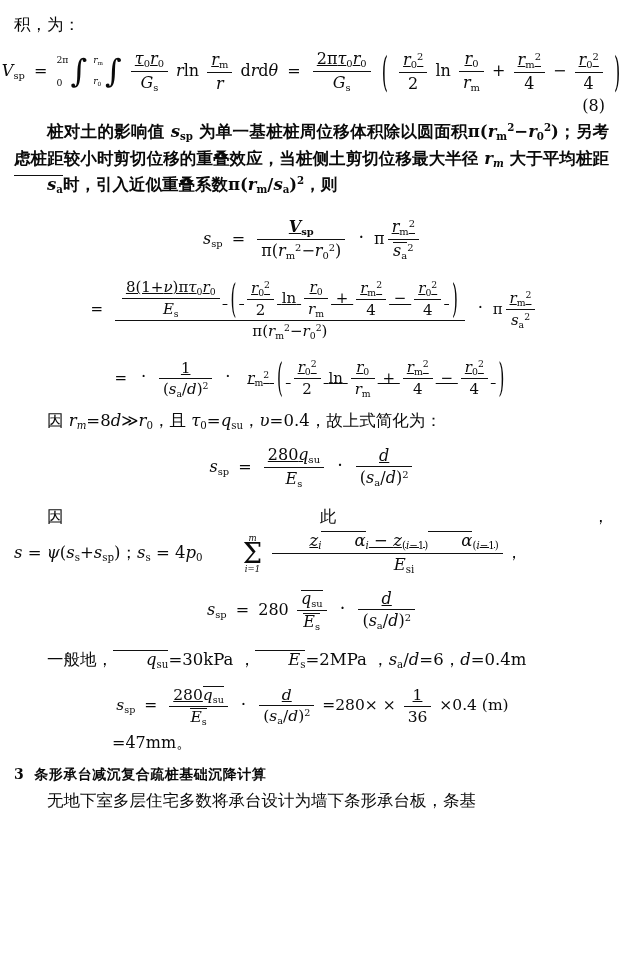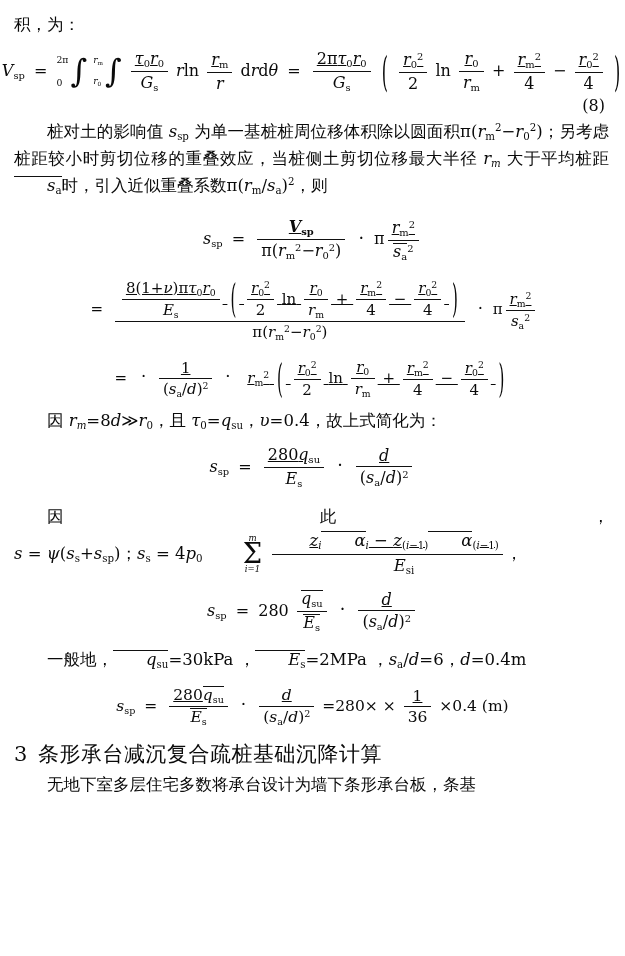--- a/index.html
+++ b/index.html
@@ -34,22 +34,22 @@
     text-align: center;
     font-size: 16px;
   }
   .eq-num {
     text-align: right;
     margin-right: 20px;
     font-size: 16px;
   }
   .heading {
     margin: 10px 14px 2px 14px;
-    font-size: 21px;
-    font-weight: normal;
+    font-size: 14px;
+    font-weight: bold;
     letter-spacing: 0.5px;
   }
   .heading .hnum { margin-right: 10px; }
 
   
   .m { font-family: "DejaVu Serif", serif; font-style: italic; }
   .mr { font-style: normal; }
   .sub { font-size: 0.62em; vertical-align: -0.32em; font-style: normal; }
   .subi { font-size: 0.62em; vertical-align: -0.32em; font-style: italic; }
   .sup { font-size: 0.62em; vertical-align: 0.55em; font-style: normal; }
@@ -128,21 +128,21 @@
       +
       <span class="frac"><span class="num"><span class="m">r</span><span class="sub">m</span><span class="sup">2</span></span><span class="den">4</span></span>
       −
       <span class="frac"><span class="num"><span class="m">r</span><span class="sub">0</span><span class="sup">2</span></span><span class="den">4</span></span>
       <span class="bigparen">)</span>
     </span>
   </div>
 
   <div class="eq-num">(8)</div>
 
-  <div class="para indent" style="margin-top:4px;">
+  <div class="para indent" style="margin-top:4px;font-weight:bold;">
     <span>桩对土的影响值 </span><span class="m">s</span><span class="sub">sp</span><span> 为单一基桩桩周位移体积除以圆面积</span><span class="nowrap">π(<span class="m">r</span><span class="sub">m</span><span class="sup">2</span>−<span class="m">r</span><span class="sub">0</span><span class="sup">2</span>)</span><span>；另考虑桩距较小时剪切位移的重叠效应，当桩侧土</span><span>剪切位移最大半径 </span><span class="m">r</span><span class="subi">m</span><span> 大于平均桩距</span><span class="ovl"><span class="m">s</span><span class="sub">a</span></span><span>时，引入近似重叠系数</span><span class="nowrap">π(<span class="m">r</span><span class="sub">m</span>/<span class="m">s</span><span class="sub">a</span>)<span class="sup">2</span></span><span>，则</span>
   </div>
 
   <div class="eq-block" style="margin-top:18px;">
     <span class="nowrap">
       <span class="m">s</span><span class="sub">sp</span>
       <span class="eqsign">=</span>
       <span class="frac">
         <span class="num"><b><span class="m">V</span><span class="sub">sp</span></b></span>
         <span class="den">π(<span class="m">r</span><span class="sub">m</span><span class="sup">2</span>−<span class="m">r</span><span class="sub">0</span><span class="sup">2</span>)</span>
@@ -241,20 +241,23 @@
       <span class="frac"><span class="num">280<span class="ovl"><span class="m">q</span><span class="sub">su</span></span></span><span class="den"><span class="ovl"><span class="m">E</span><span class="sub">s</span></span></span></span>
       <span class="dot">·</span>
       <span class="frac"><span class="num"><span class="m">d</span></span><span class="den">(<span class="m">s</span><span class="sub">a</span>/<span class="m">d</span>)<span class="sup">2</span></span></span>
       =280×
       ×
       <span class="frac"><span class="num">1</span><span class="den">36</span></span>
       ×0.4 <span>(m)</span>
     </span>
   </div>
 
+  <div class="eq-block" style="margin-top:6px; text-align:left; margin-left:112px;">
+    <span>=47mm。</span>
+  </div>
 
   <div class="heading" style="margin-top:12px;">
     <span class="hnum">3</span><span>条形承台减沉复合疏桩基础沉降计算</span>
   </div>
 
   <div class="para indent" style="margin-top:4px;">
     <span>无地下室多层住宅多数将承台设计为墙下条形承台板，条基</span>
   </div>
 
 </div>

